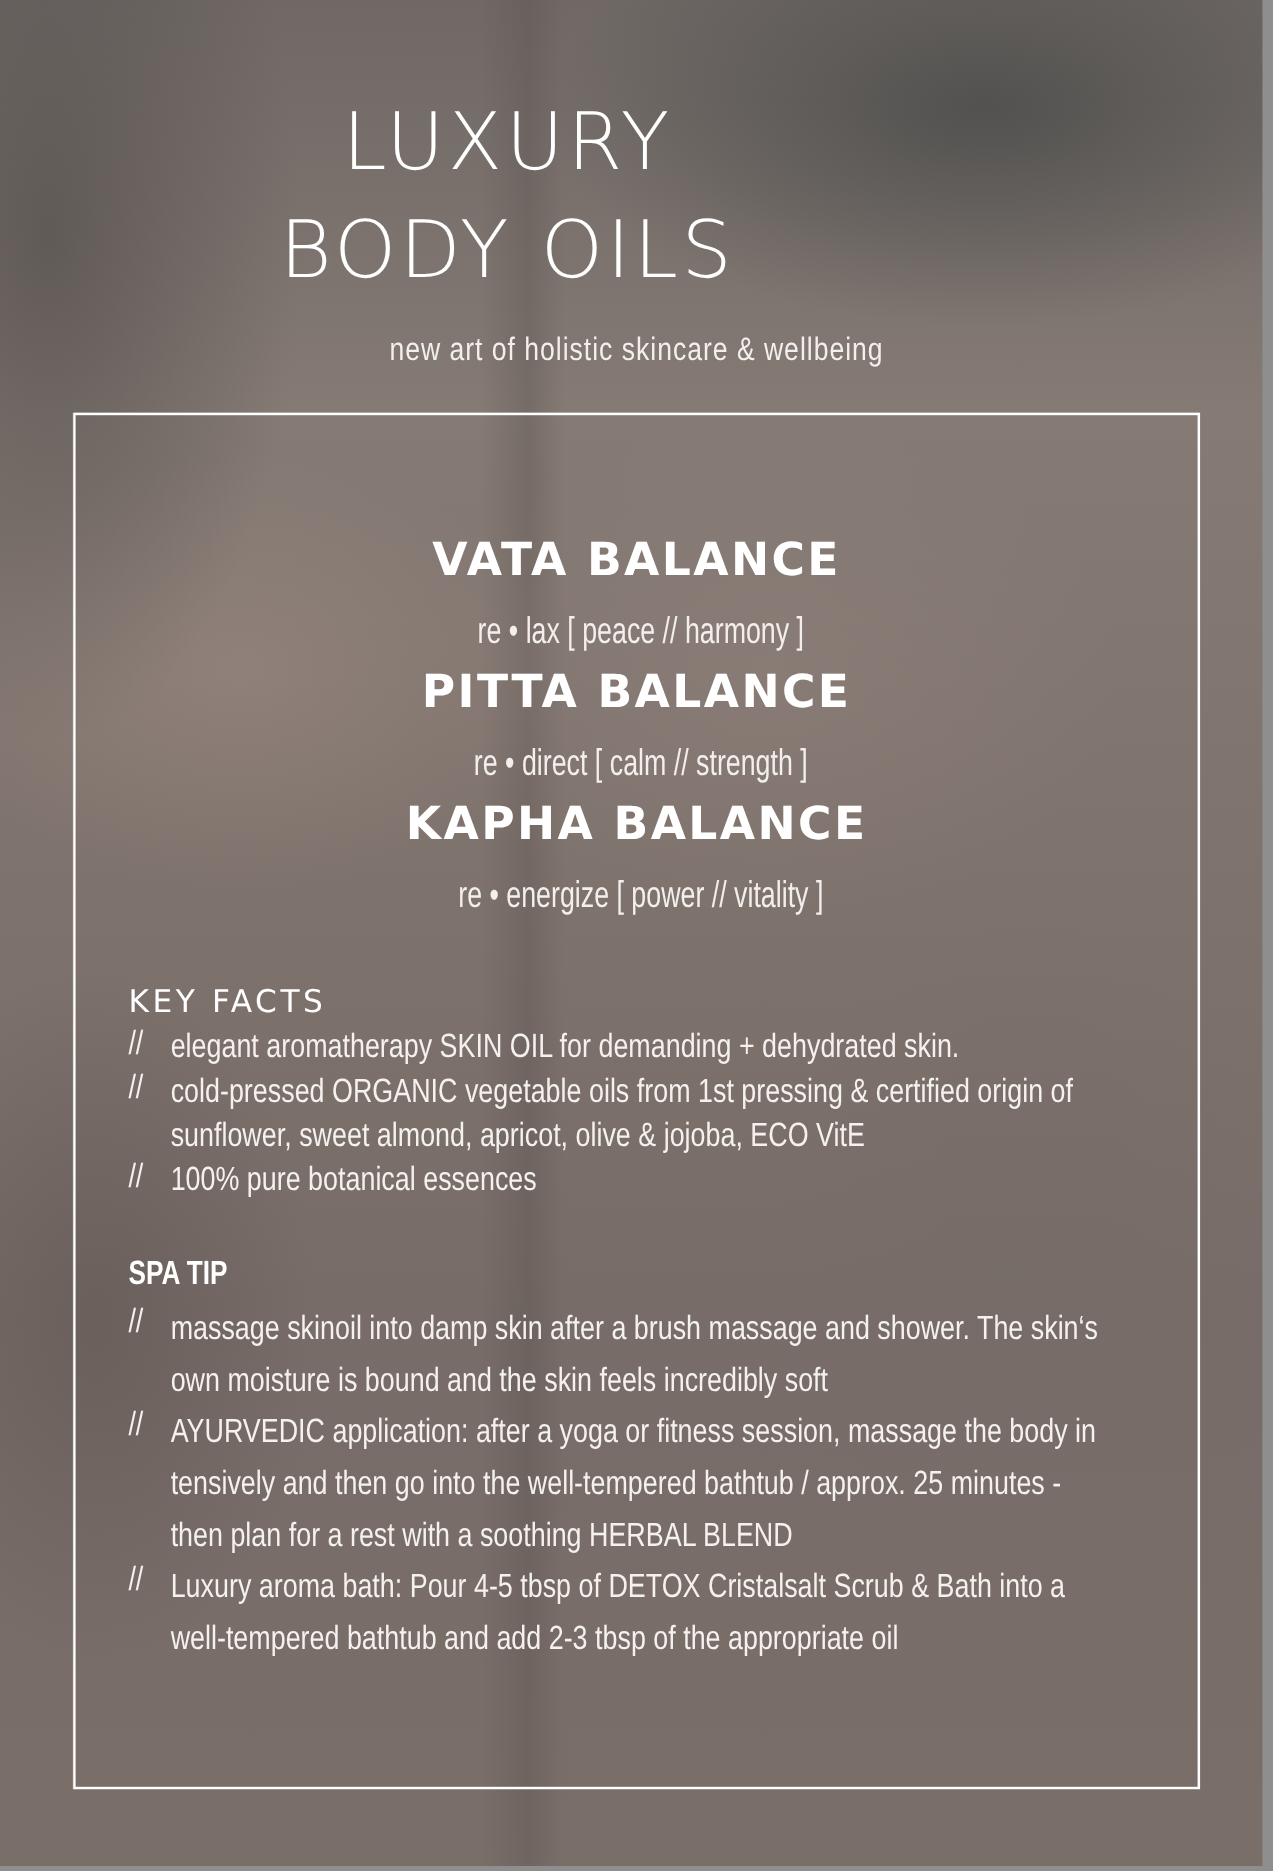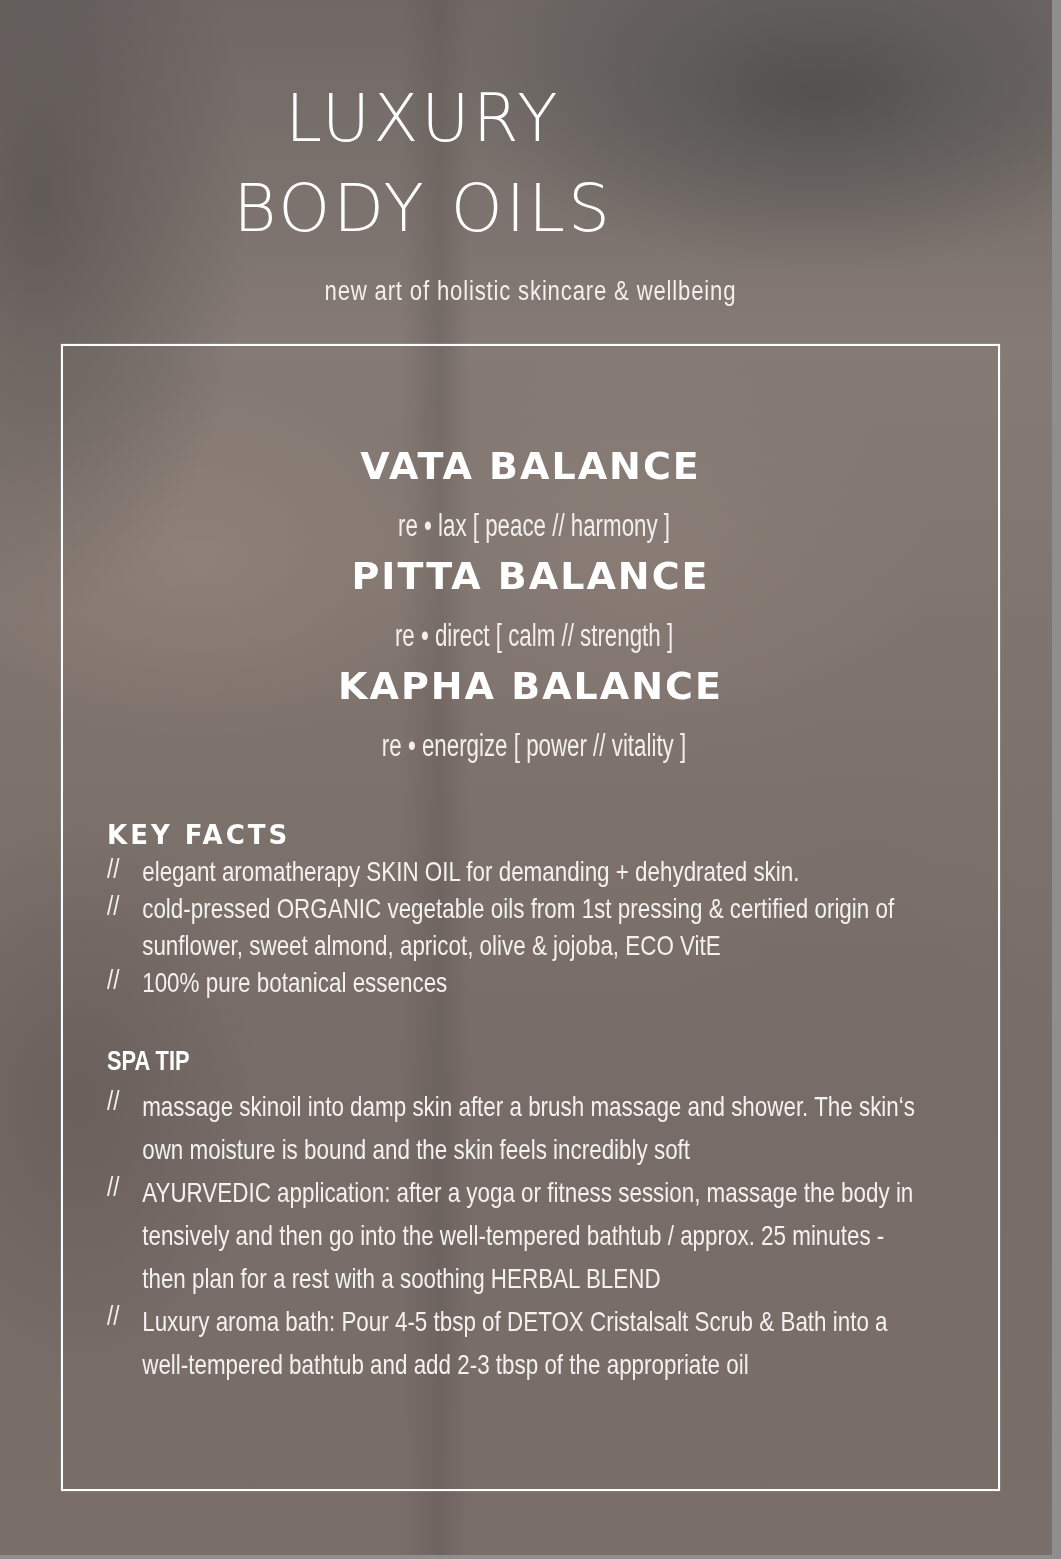--- a/index.html
+++ b/index.html
@@ -62,21 +62,21 @@
     font-size: 31px; line-height: 40px;
     color: #f3efed;
     transform: scaleX(0.72); transform-origin: 543px 0;
   }
   .section-head {
     position: absolute; left: 107px; color: #ffffff;
   }
   .kf-head {
     top: 820px;
     font-family: "DejaVu Sans", sans-serif;
-    font-size: 26px; letter-spacing: 3px; font-weight: bold;
+    font-size: 26px; letter-spacing: 3px;
   }
   .spa-head {
     top: 1045px;
     font-family: "Liberation Sans", sans-serif; font-weight: bold;
     font-size: 28px;
     transform: scaleX(0.78); transform-origin: 0 0;
   }
   .list {
     position: absolute; left: 107px; width: 1060px;
     margin: 0; padding: 0; list-style: none;

